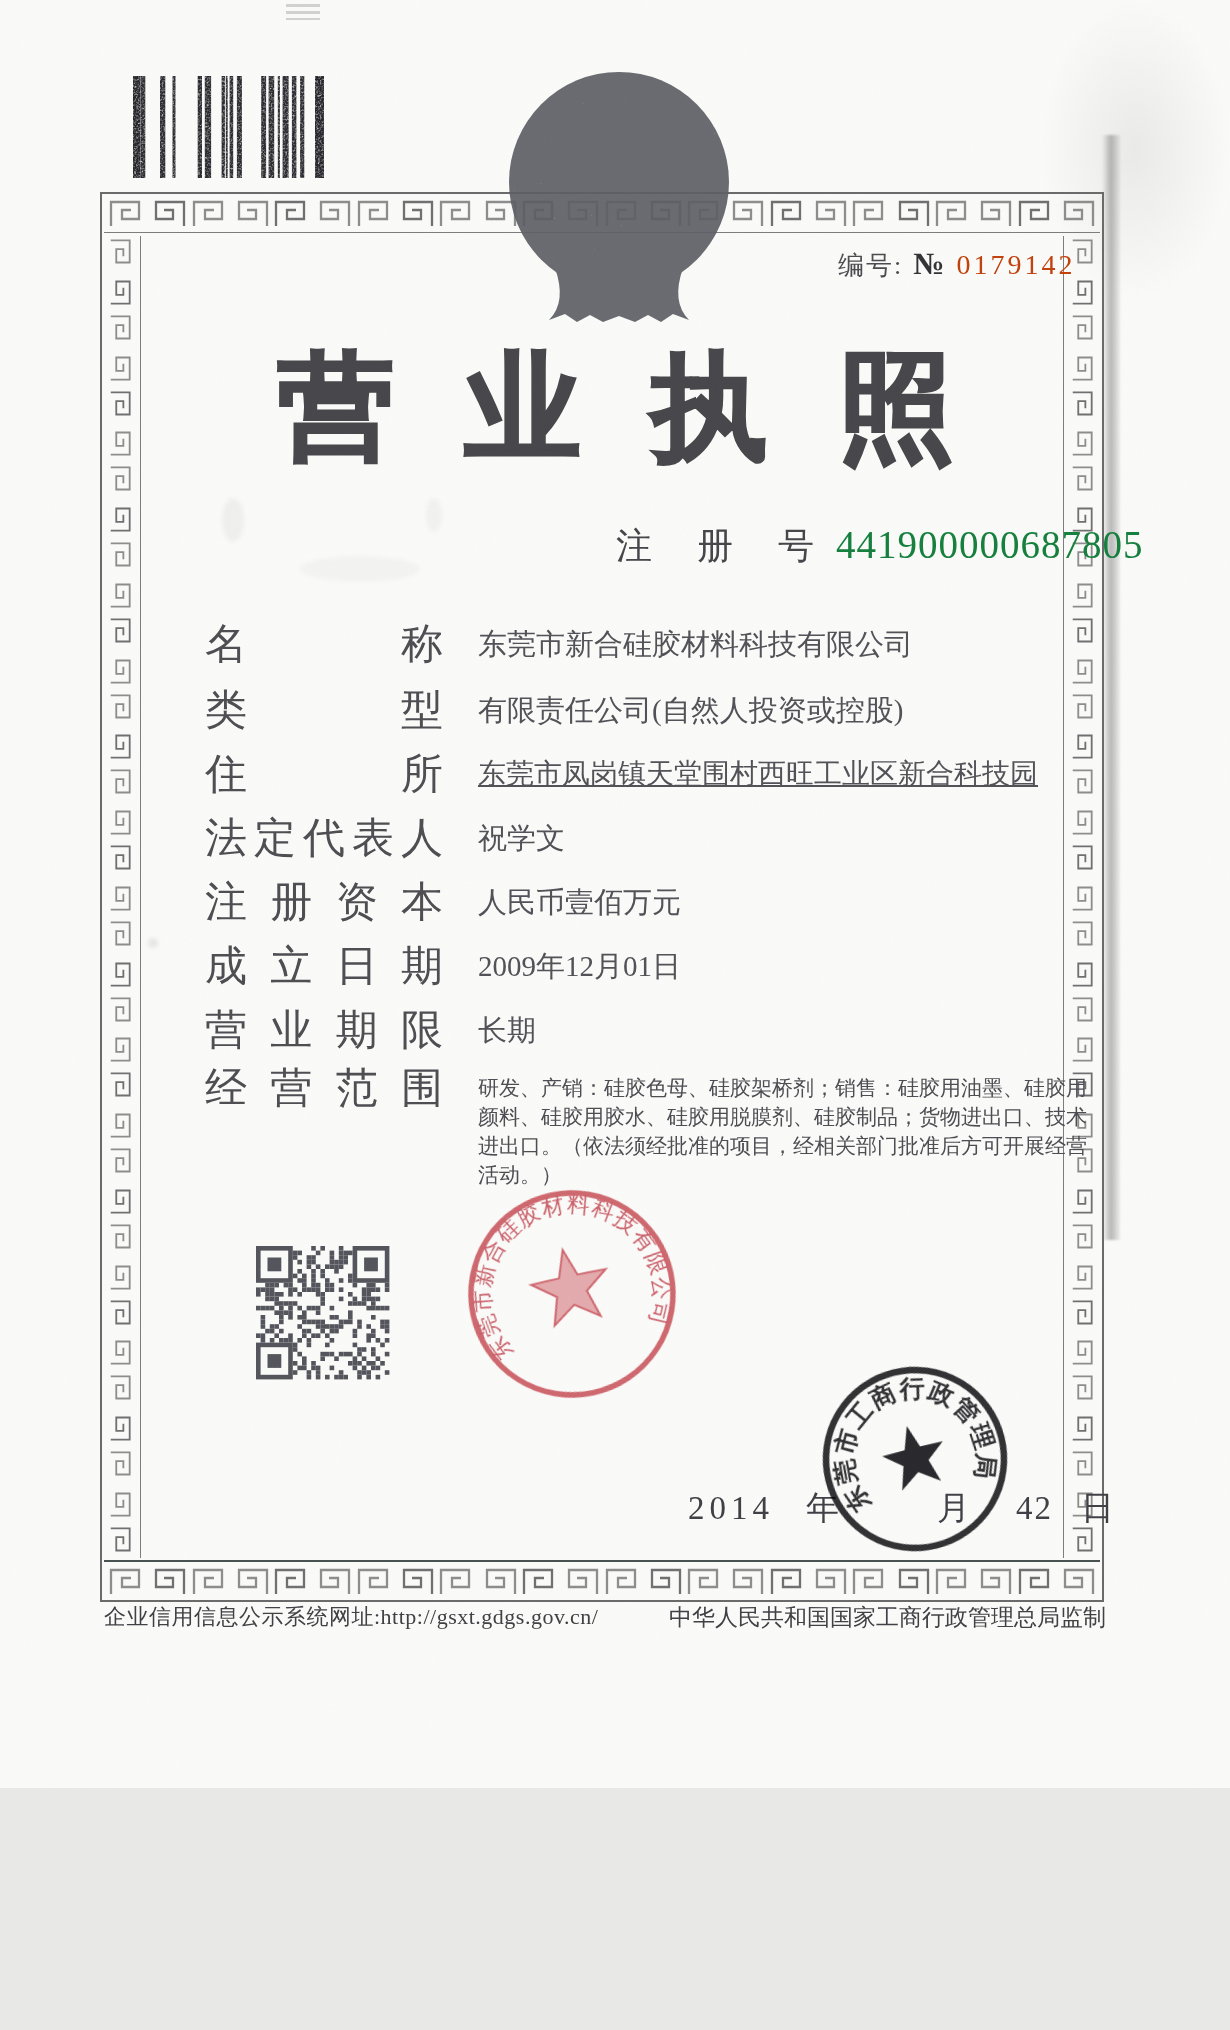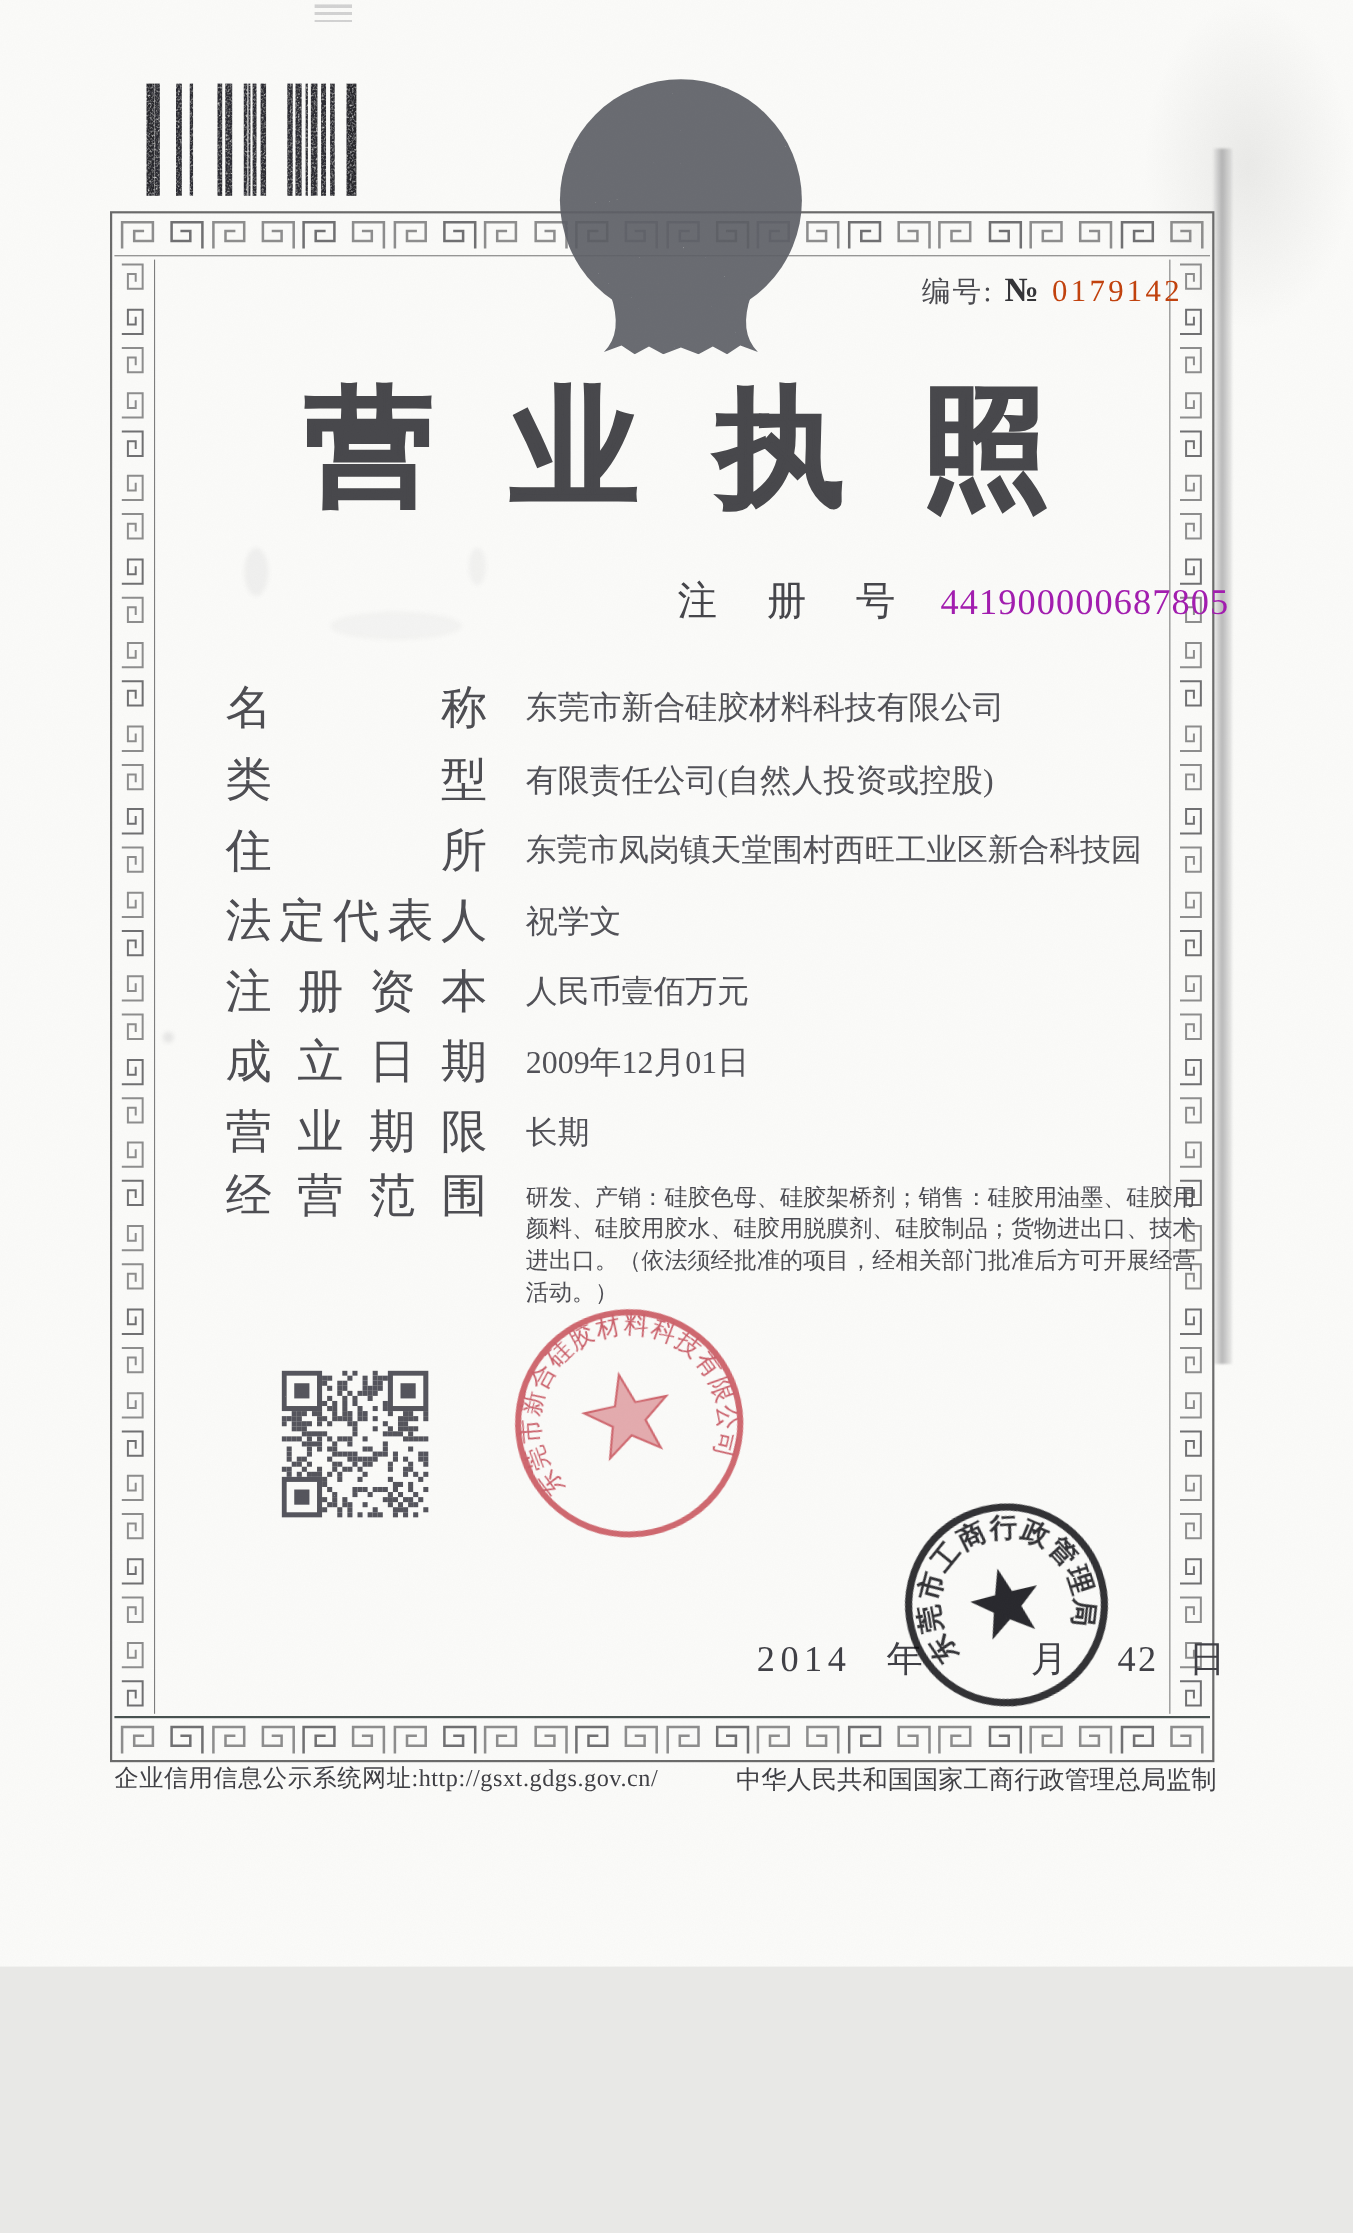--- a/index.html
+++ b/index.html
@@ -44,26 +44,26 @@
     display:flex;align-items:baseline;gap:10px;white-space:nowrap;}
   .serial .nosym{font-weight:bold;font-size:31px;color:#333337;}
   .serial .num{font-size:28px;letter-spacing:3px;color:#c2410c;}
   .title{left:278px;top:342px;width:676px;height:132px;z-index:5;
     font-family:"DejaVu Sans","Liberation Sans",sans-serif;font-weight:900;
     font-size:116px;line-height:130px;color:#3a3a3e;-webkit-text-stroke:2.5px #3a3a3e;
     filter:blur(.4px);opacity:.93;}
   [data-charjustify]{display:flex;justify-content:space-between;}
   .regline{left:616px;top:522px;z-index:5;display:flex;align-items:baseline;white-space:nowrap;}
   .regline .lbl{font-size:36px;letter-spacing:18px;color:#45454a;}
-  .regline .num{font-size:33px;letter-spacing:1px;color:#a21caf;margin-left:23px;}
+  .regline .num{font-size:39px;letter-spacing:1px;color:#15803d;margin-left:4px;}
   
   .row{position:absolute;left:205px;display:flex;align-items:flex-start;z-index:5;}
   .row .flabel{width:238px;font-size:42px;line-height:48px;color:#4d4d52;flex:none;}
   .row .fvalue{margin-left:35px;font-size:29px;line-height:48px;color:#515157;white-space:nowrap;}
-  .row .fvalue.addr{font-size:28px;}
+  .row .fvalue.addr{font-size:28px;text-decoration:underline;}
   .scopelines{margin-left:35px;width:608px;margin-top:10px;}
   .scopelines div{font-size:21px;line-height:29px;color:#4c4c52;white-space:nowrap;}
   
   .qr{left:256px;top:1246px;z-index:5;opacity:.88;}
   
   .seal-red{left:460px;top:1182px;z-index:6;mix-blend-mode:multiply;transform:rotate(-12deg);opacity:.9;}
   .seal-black{left:816px;top:1360px;z-index:7;mix-blend-mode:multiply;transform:rotate(-14deg);opacity:.95;}
   
   .registry{left:606px;top:1422px;z-index:5;font-size:40px;letter-spacing:30px;color:#46464b;white-space:nowrap;}
   .dateline{left:688px;top:1486px;z-index:5;font-size:33px;color:#3f3f45;white-space:nowrap;display:flex;align-items:baseline;gap:20px;}

